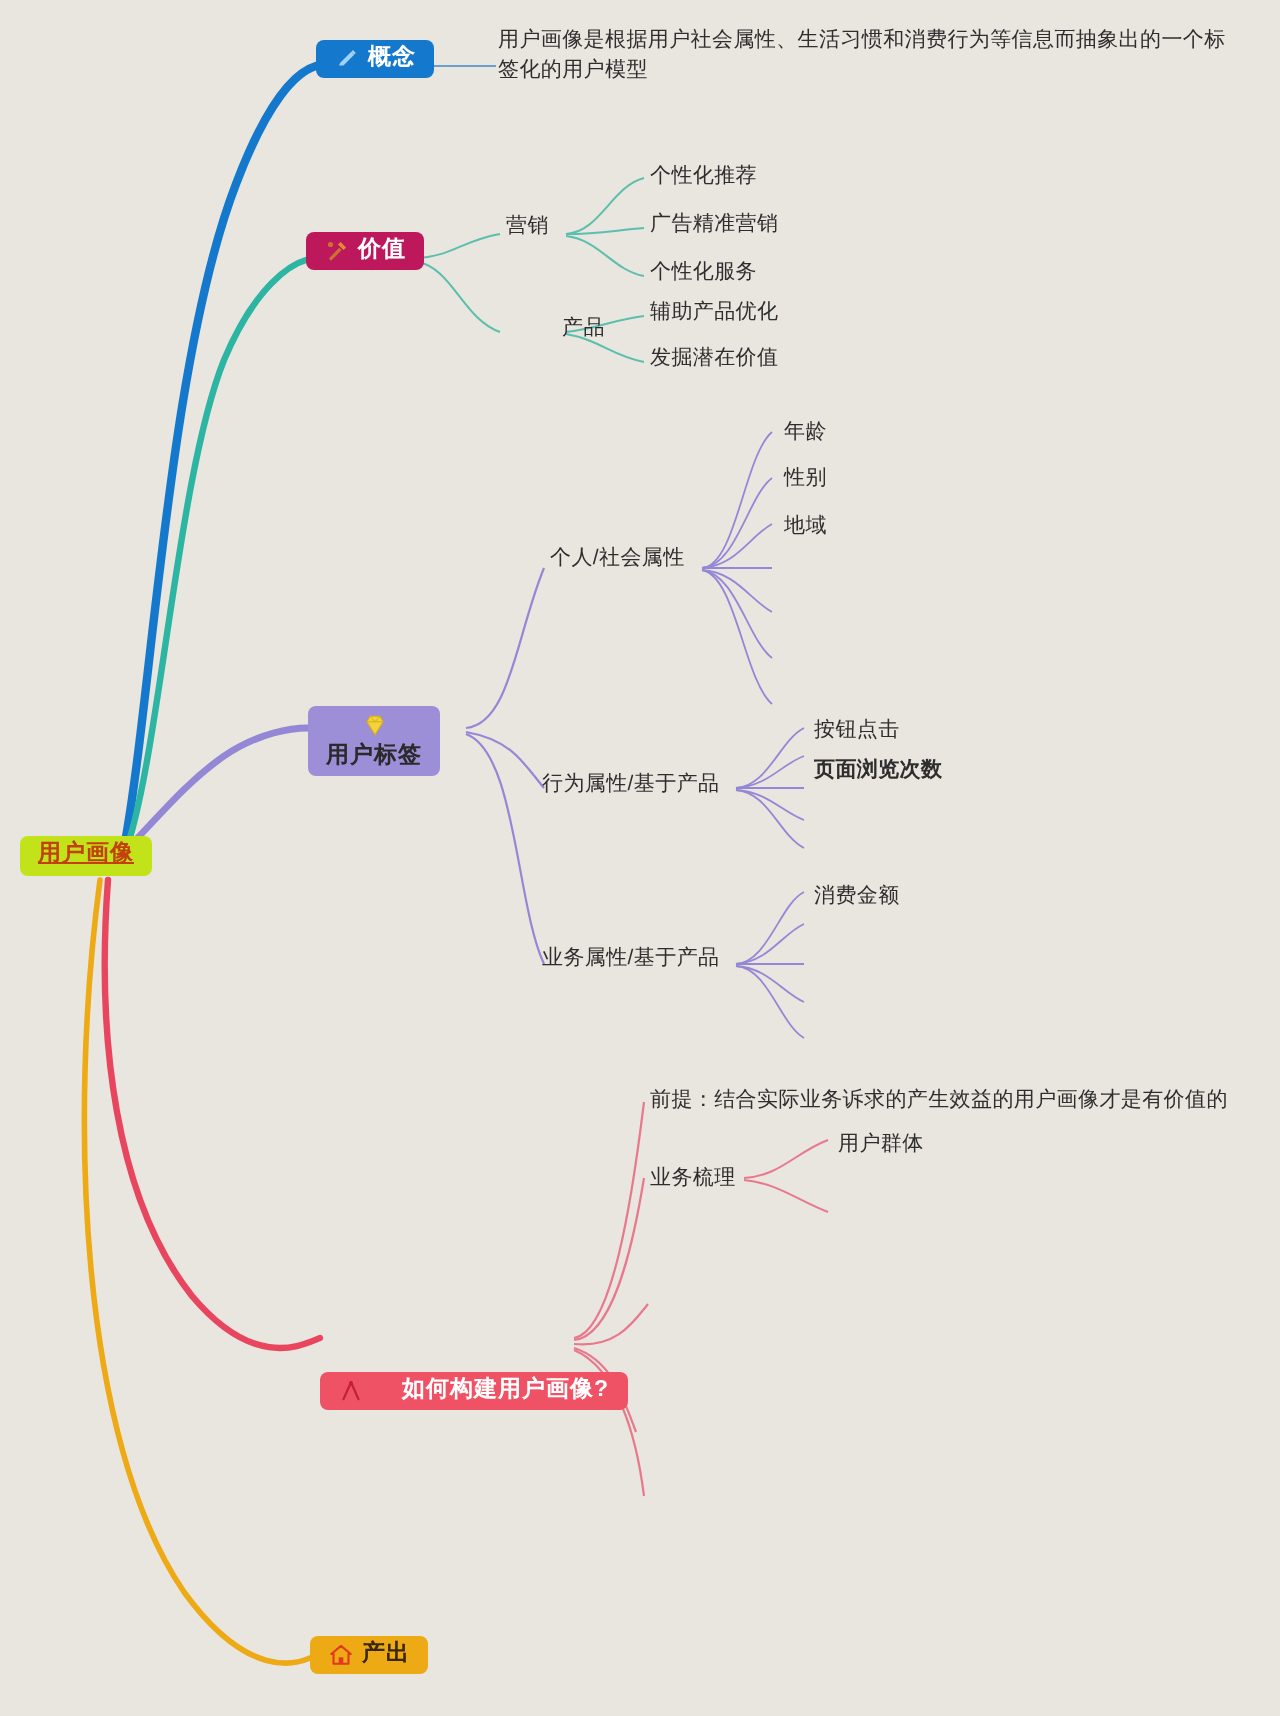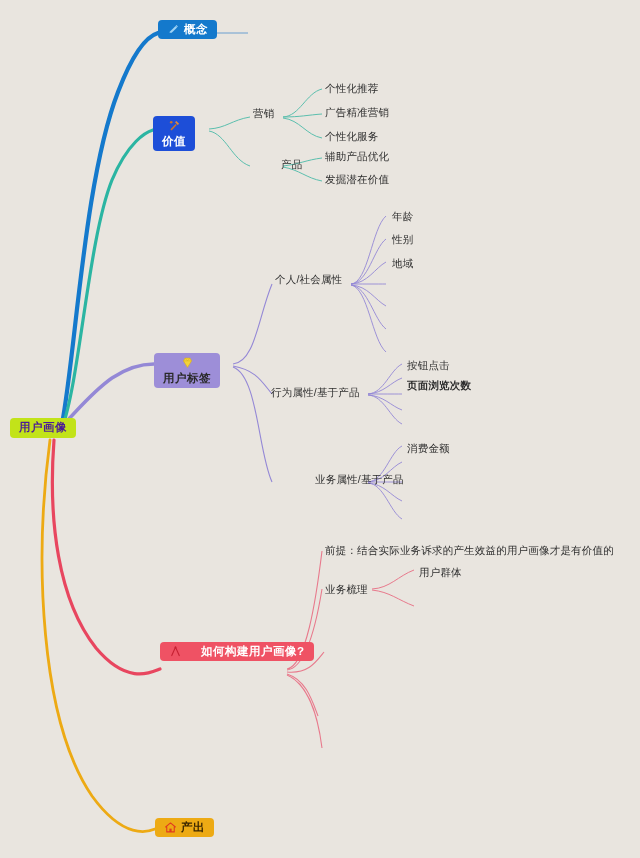--- a/index.html
+++ b/index.html
@@ -38,26 +38,27 @@
   }
   .node .ico {
     display: inline-flex;
     align-items: center;
     justify-content: center;
     width: 13px; height: 13px;
     flex: 0 0 13px;
   }
   .node-root {
     background: #c2e319;
-    color: #4c1d95;
+    color: #c2410c;
     border-radius: 4px;
     padding: 4px 9px;
+    text-decoration: underline;
   }
   .node-concept { background: #1479cc; color: #ffffff; }
-  .node-value   { background: #1d4ed8; color: #ffffff; flex-direction: column; }
+  .node-value   { background: #be185d; color: #ffffff; }
   .node-tags    { background: #9d8ed8; color: #2a2a2a; }
   .node-build   { background: #ef5264; color: #ffffff; }
   .node-output  { background: #edaa14; color: #3a2600; }
 
   .leaf {
     position: absolute;
     font-size: 10.5px;
     color: #2e2e2e;
     white-space: nowrap;
     line-height: 1.45;
@@ -165,20 +166,21 @@
 
   <div class="node node-concept" style="left:158px; top:20px;">
     <span class="ico">
       <svg viewBox="0 0 16 16" width="13" height="13">
           <path d="M3 12 L4 10.2 L10.6 3.6 L12.4 5.4 L5.8 12 Z" fill="#9fd3f5"></path>
           <path d="M11.2 3 L12.9 4.8" stroke="#9fd3f5" stroke-width="1.4" fill="none"></path>
         </svg>
     </span>
     <span class="lbl">概念</span>
   </div>
+  <div class="leaf wrap" style="left:249px; top:13px;">用户画像是根据用户社会属性、生活习惯和消费行为等信息而抽象出的一个标签化的用户模型</div>
 
   <div class="node node-value" style="left:153px; top:116px;">
     <span class="ico">
       <svg viewBox="0 0 16 16" width="13" height="13">
           <path d="M3 12.6 L9.4 6 L10.8 7.4 L4.4 14 Z" fill="#c8742c"></path>
           <path d="M10.2 2.4 L13.6 5.8 L12 7.4 L8.6 4 Z" fill="#e08a3a"></path>
           <circle cx="4" cy="4" r="1.6" fill="#c8742c"></circle>
         </svg>
     </span>
     <span class="lbl">价值</span>
@@ -202,24 +204,24 @@
   </div>
   <div class="mid" style="left:275px; top:274px;">个人/社会属性</div>
   <div class="leaf" style="left:392px; top:209px;">年龄</div>
   <div class="leaf" style="left:392px; top:232px;">性别</div>
   <div class="leaf" style="left:392px; top:256px;">地域</div>
 
   <div class="mid" style="left:271px; top:387px;">行为属性/基于产品</div>
   <div class="leaf" style="left:407px; top:358px;">按钮点击</div>
   <div class="leaf" style="left:407px; top:378px;font-weight:bold;">页面浏览次数</div>
 
-  <div class="mid" style="left:271px; top:474px;padding-left:44px;">业务属性/基于产品</div>
+  <div class="mid" style="left:271px; top:474px;">业务属性/基于产品</div>
   <div class="leaf" style="left:407px; top:441px;">消费金额</div>
 
-  <div class="node node-build" style="left:160px; top:642px;gap:19px;">
+  <div class="node node-build" style="left:160px; top:686px;gap:19px;">
     <span class="ico">
       <svg viewBox="0 0 16 16" width="13" height="13">
           <path d="M8 2.6 L3.4 13 M8 2.6 L12.6 13" stroke="#c62032" stroke-width="1.4" fill="none" stroke-linecap="round"></path>
           <circle cx="8" cy="3" r="1.2" fill="#c62032"></circle>
         </svg>
     </span>
     <span class="lbl">如何构建用户画像?</span>
   </div>
   <div class="leaf" style="left:325px; top:543px;">前提：结合实际业务诉求的产生效益的用户画像才是有价值的</div>
   <div class="mid" style="left:325px; top:584px;">业务梳理</div>

